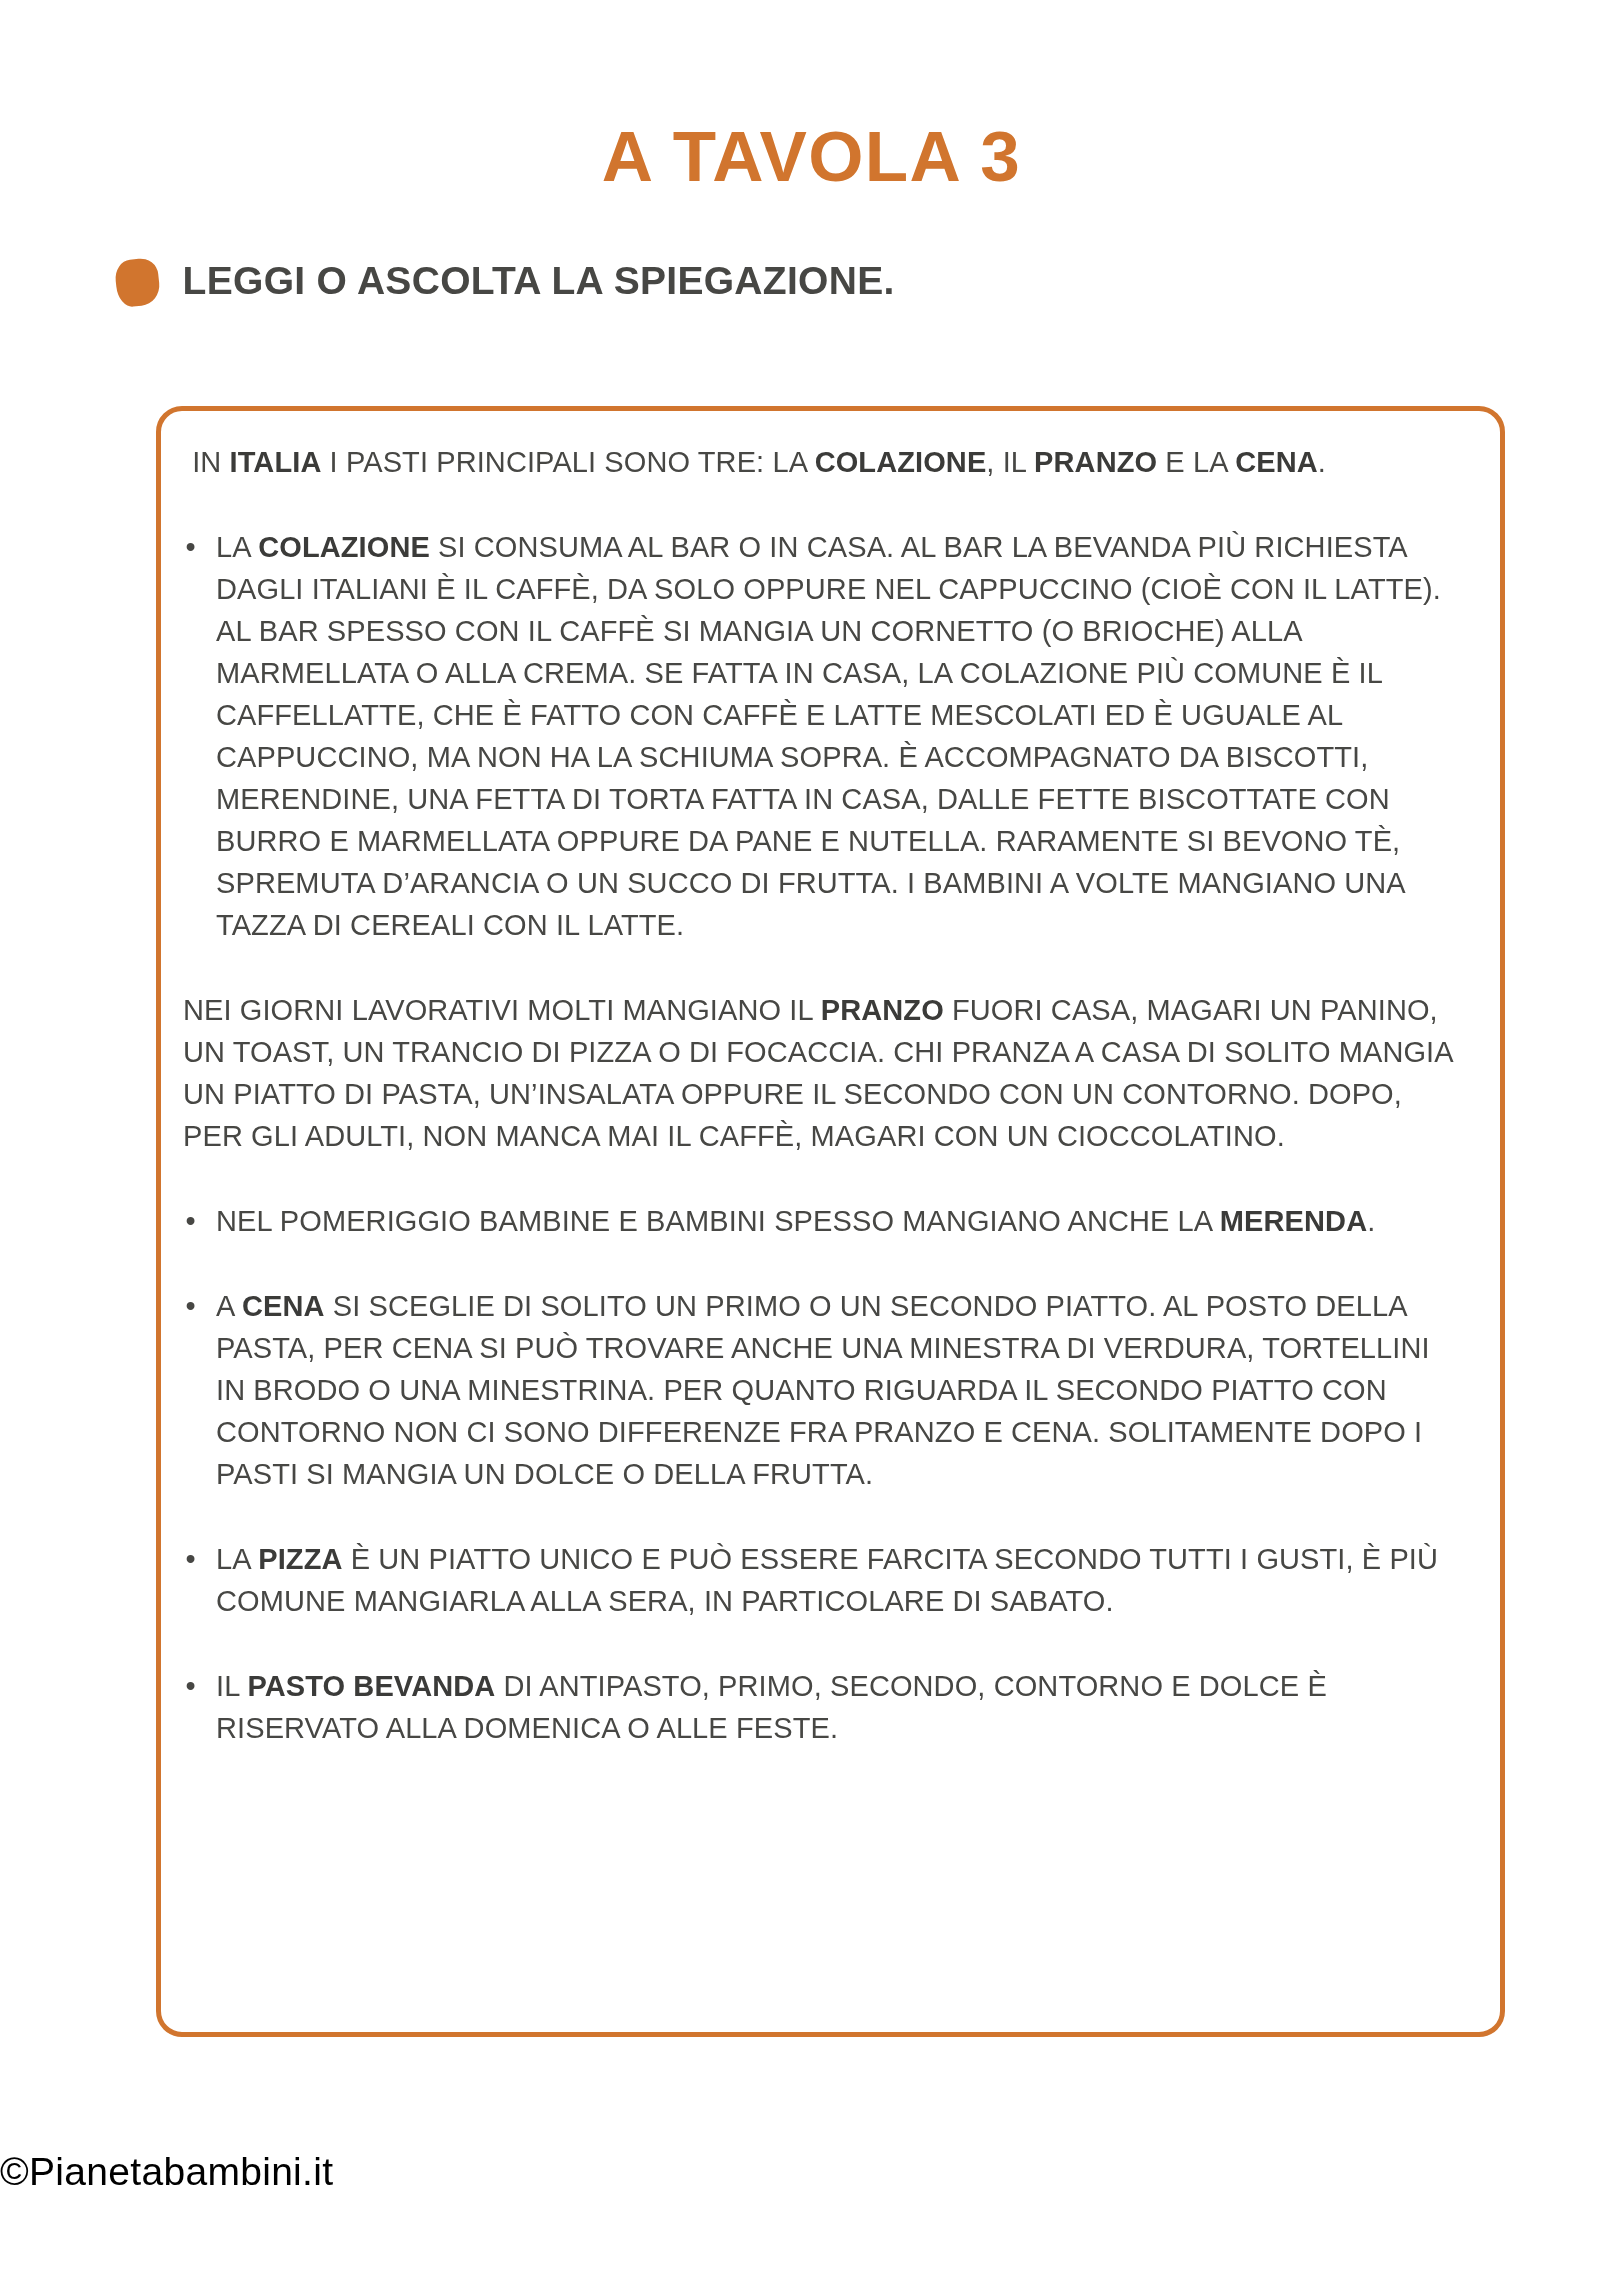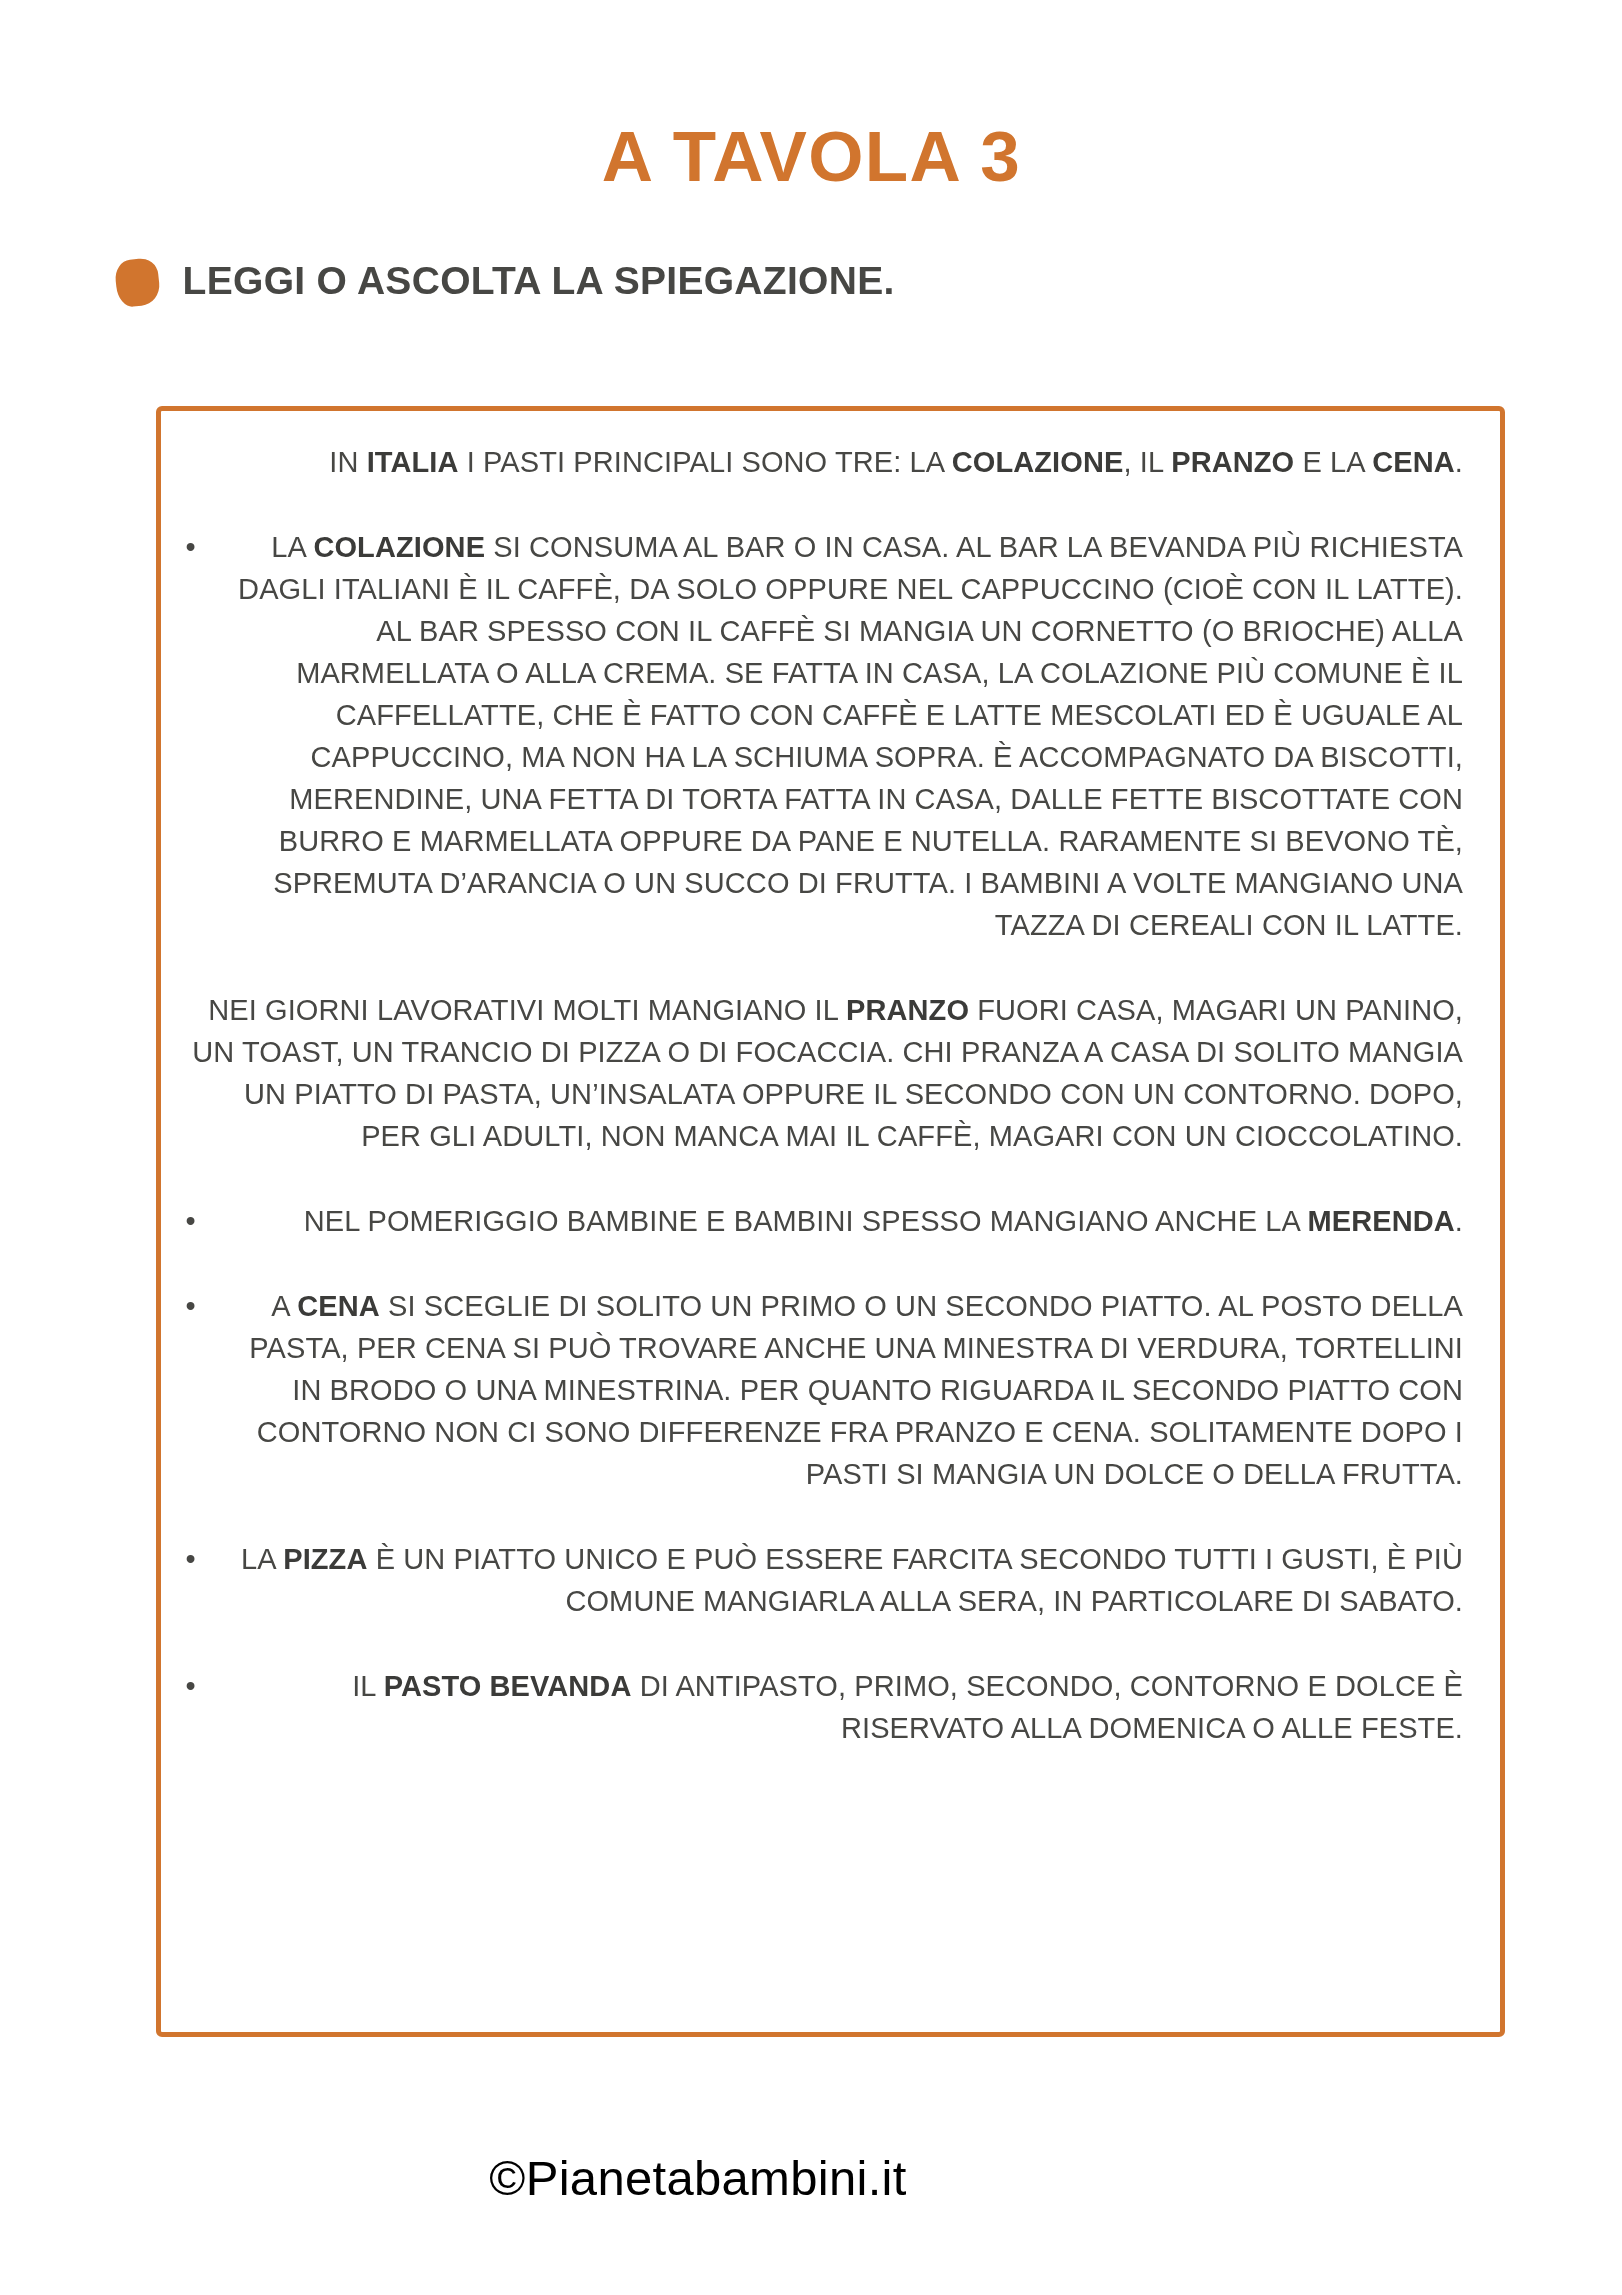--- a/index.html
+++ b/index.html
@@ -42,24 +42,23 @@
     letter-spacing:0.3px;
     color:var(--text,#474744);
     white-space:nowrap;
   }
   .textbox{
     position:absolute;
     left:156px; top:406px;
     width:1349px; height:1631px;
     box-sizing:border-box;
     border:5.9px solid var(--accent,#d1752e);
-    border-radius:6px;
+    border-radius:26px;
     padding:30px 37px 26px 22px;
     overflow:hidden;
-    text-align:right;
   }
   .para{
     font-size:29px;
     line-height:42px;
     color:var(--text,#474744);
     letter-spacing:0.1px;
   }
   .para + .para{ margin-top:43px; }
   .para.intro{ text-indent:9.2px; }
   .para.bulleted{
@@ -70,22 +69,21 @@
     position:absolute;
     left:2.6px; top:0;
   }
   .seg.bold{
     font-weight:700;
     color:#3b3b39;
   }
   .footer{
     position:absolute;
     top:2150px; left:0; width:1396px;
-    text-align:center;
-    font-size:49px;
+    font-size:39px;
     font-weight:400;
     color:#000000;
     letter-spacing:0.3px;
   }
 </style>
 </head>
 <body>
 
 <div class="sheet">
   <h1 class="title">A TAVOLA 3</h1>

